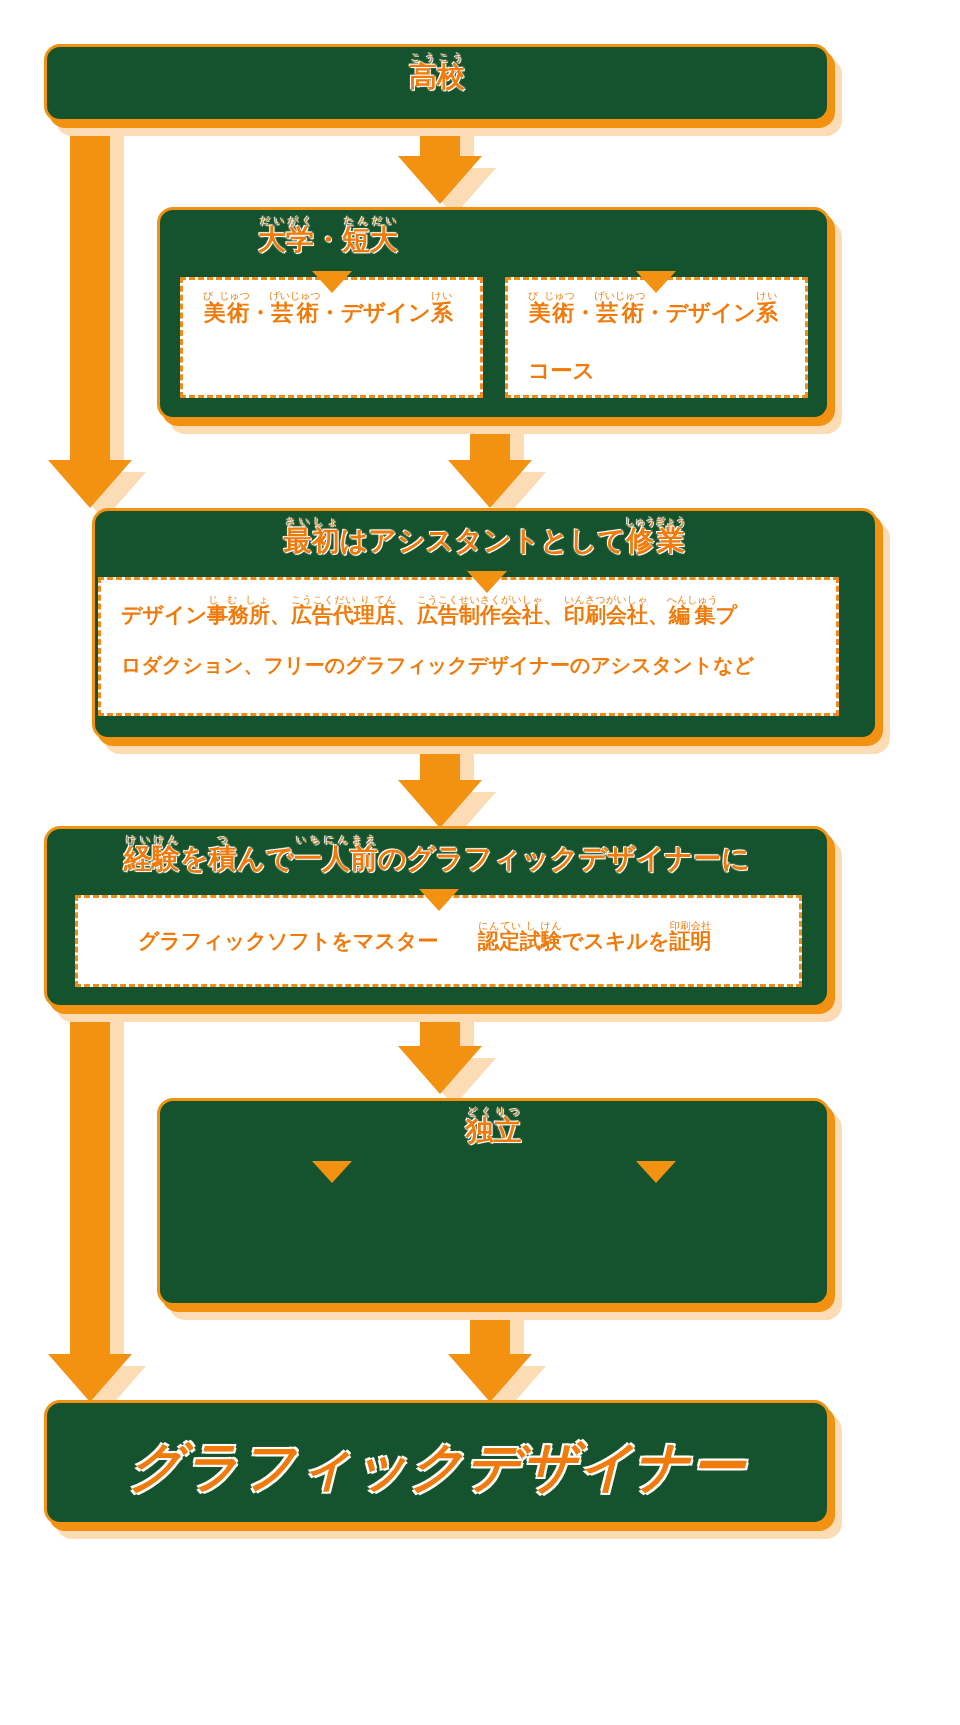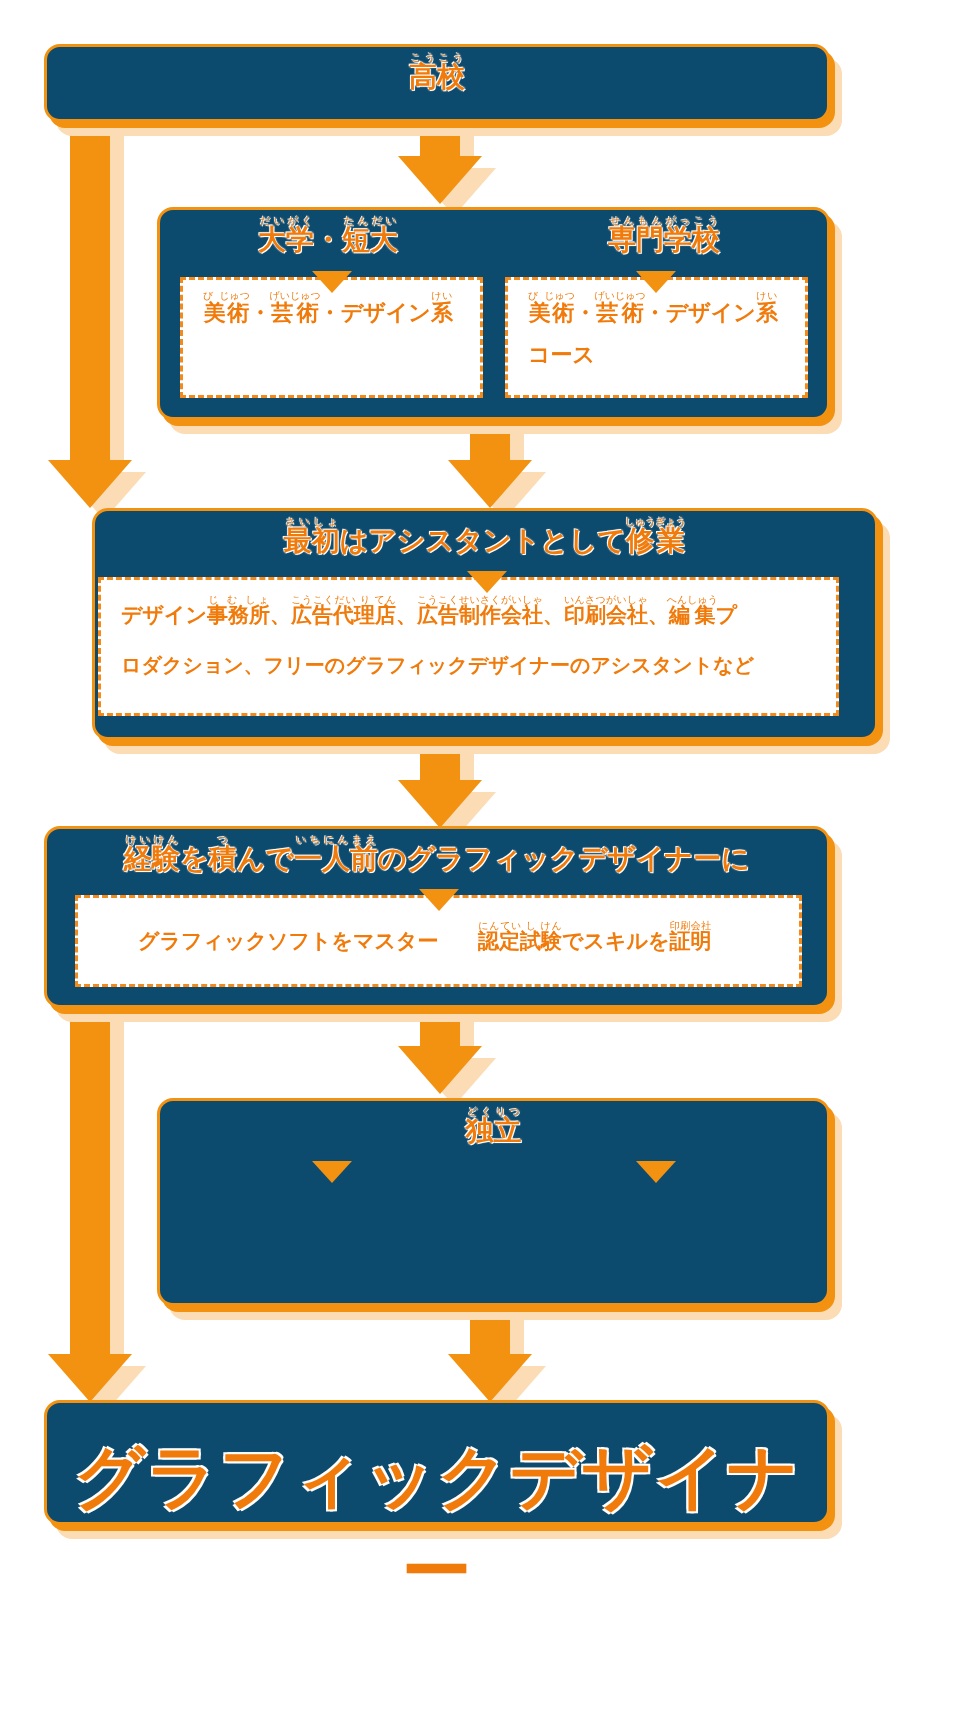--- a/index.html
+++ b/index.html
@@ -1,36 +1,36 @@
 <!DOCTYPE html>
 <html><head>
 <meta charset="utf-8">
 <style>
   html, body { margin: 0; padding: 0; background: #ffffff; }
   body { width: 960px; height: 1725px; position: relative; overflow: hidden;
          font-family: "DejaVu Sans", "Liberation Sans", sans-serif; }
-  .box { position: absolute; background: #0c4a6e; border: 3px solid #f39110; border-radius: 16px;
+  .box { position: absolute; background: #14532d; border: 3px solid #f39110; border-radius: 16px;
          box-shadow: 5px 6px 0 0 #f39110, 12px 14px 0 0 #fcdcb4; box-sizing: border-box; }
   .dash { position: absolute; background: #ffffff; border: 3px dashed #f28a1c; box-sizing: border-box; }
   .shaft { position: absolute; background: #f39110; }
   .shaft-shadow { position: absolute; background: #fcdcb4; }
   .head { position: absolute; width: 0; height: 0; border-left: 42px solid transparent;
           border-right: 42px solid transparent; border-top: 48px solid #f39110; }
   .head-shadow { position: absolute; width: 0; height: 0; border-left: 42px solid transparent;
           border-right: 42px solid transparent; border-top: 48px solid #fcdcb4; }
   .tri { position: absolute; width: 0; height: 0; border-left: 20px solid transparent;
           border-right: 20px solid transparent; border-top: 22px solid #f39110; }
   .title { position: absolute; color: #f07a0a; font-weight: bold; text-align: center;
            text-shadow: 0 0 2px #fff, 0 0 2px #fff, 1px 1px 0 #fff, -1px -1px 0 #fff; }
   .txt { position: absolute; color: #f07a0a; font-weight: bold; }
   ruby { ruby-position: over; }
   rt { font-size: 10px; font-weight: normal; color: #f07a0a; }
   .t-title { font-size: 28px; }
   .t-body { font-size: 22px; line-height: 50px; }
-  .t-final { font-size: 70px; letter-spacing: 1px; color: #f07a0a;
+  .t-final { font-size: 54px; font-style: italic; letter-spacing: 1px; color: #f07a0a;
              text-shadow: 0 0 3px #fff, 2px 2px 0 #fff, -2px -2px 0 #fff, 2px -2px 0 #fff, -2px 2px 0 #fff; }
 </style>
 </head>
 <body>
 
 <div class="shaft-shadow" style="left:84px; top:122px; width:40px; height:340px;"></div>
 <div class="shaft" style="left:70px; top:118px; width:40px; height:344px;"></div>
 <div class="head-shadow" style="left:62px; top:472px;"></div>
 <div class="head" style="left:48px; top:460px;"></div>
 
@@ -65,30 +65,27 @@
 <div class="head" style="left:448px; top:1354px;"></div>
 
 <div class="box" style="left:44px; top:44px; width:786px; height:78px;">
   <div class="title t-title" style="left:0; right:0; top:6px;">
     <ruby><span>高校</span><rt>こうこう</rt></ruby>
   </div>
 </div>
 
 <div class="box" style="left:157px; top:207px; width:673px; height:213px;font-family:Liberation Mono, monospace;">
   <div class="title t-title" style="left:0; width:336px; top:6px;"><ruby>大学<rt>だいがく</rt></ruby><span>・</span><ruby>短大<rt>たんだい</rt></ruby></div>
-  <div class="title t-title" style="left:336px; width:336px; top:6px;">
-    <ruby><span>専門学校</span><rt>せんもんがっこう</rt></ruby>
-  </div>
   <div class="dash" style="left:20px; top:67px; width:303px; height:121px;">
     <div class="txt t-body" style="left:20px; top:10px; white-space:nowrap;"><ruby>美術<rt>び じゅつ</rt></ruby><span>・</span><ruby>芸術<rt>げいじゅつ</rt></ruby><span>・デザイン</span><ruby>系<rt>けい</rt></ruby></div>
   </div>
   <div class="tri" style="left:152px; top:61px;"></div>
   <div class="dash" style="left:345px; top:67px; width:303px; height:121px;">
     <div class="txt t-body" style="left:20px; top:10px; white-space:nowrap;"><ruby>美術<rt>び じゅつ</rt></ruby><span>・</span><ruby>芸術<rt>げいじゅつ</rt></ruby><span>・デザイン</span><ruby>系<rt>けい</rt></ruby></div>
-    <div class="txt t-body" style="left:20px; top:52px; white-space:nowrap;"><span>コース</span></div>
+    <div class="txt t-body" style="left:20px; top:68px; white-space:nowrap;"><span>コース</span></div>
   </div>
   <div class="tri" style="left:476px; top:61px;"></div>
 </div>
 
 <div class="box" style="left:44px; top:508px; width:786px; height:232px;margin-left:48px;">
   <div class="title t-title" style="left:0; right:0; top:6px; white-space:nowrap;"><ruby>最初<rt>さいしょ</rt></ruby><span>はアシスタントとして</span><ruby>修業<rt>しゅうぎょう</rt></ruby></div>
   <div class="dash" style="left:3px; top:66px; width:741px; height:139px;">
     <div class="txt t-body" style="left:20px; top:10px; white-space:nowrap; font-size:21px;"><span>デザイン</span><ruby>事務所<rt>じ む しょ</rt></ruby><span>、</span><ruby>広告代理店<rt>こうこくだい り てん</rt></ruby><span>、</span><ruby>広告制作会社<rt>こうこくせいさくがいしゃ</rt></ruby><span>、</span><ruby>印刷会社<rt>いんさつがいしゃ</rt></ruby><span>、</span><ruby>編集<rt>へんしゅう</rt></ruby><span>プ</span></div>
     <div class="txt t-body" style="left:20px; top:60px; white-space:nowrap; font-size:20px;"><span>ロダクション、フリーのグラフィックデザイナーのアシスタントなど</span></div>
   </div>

